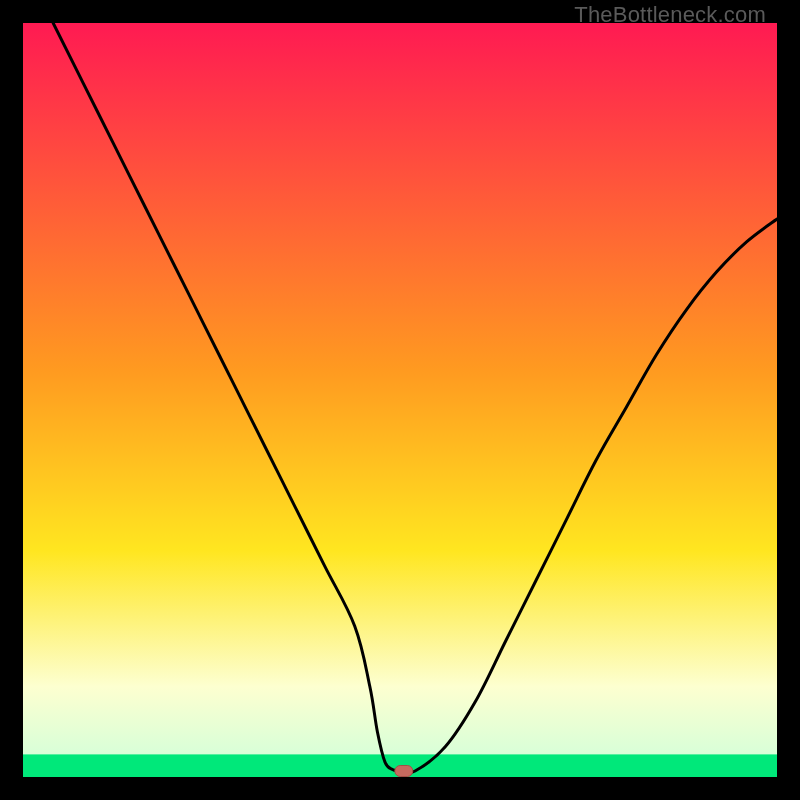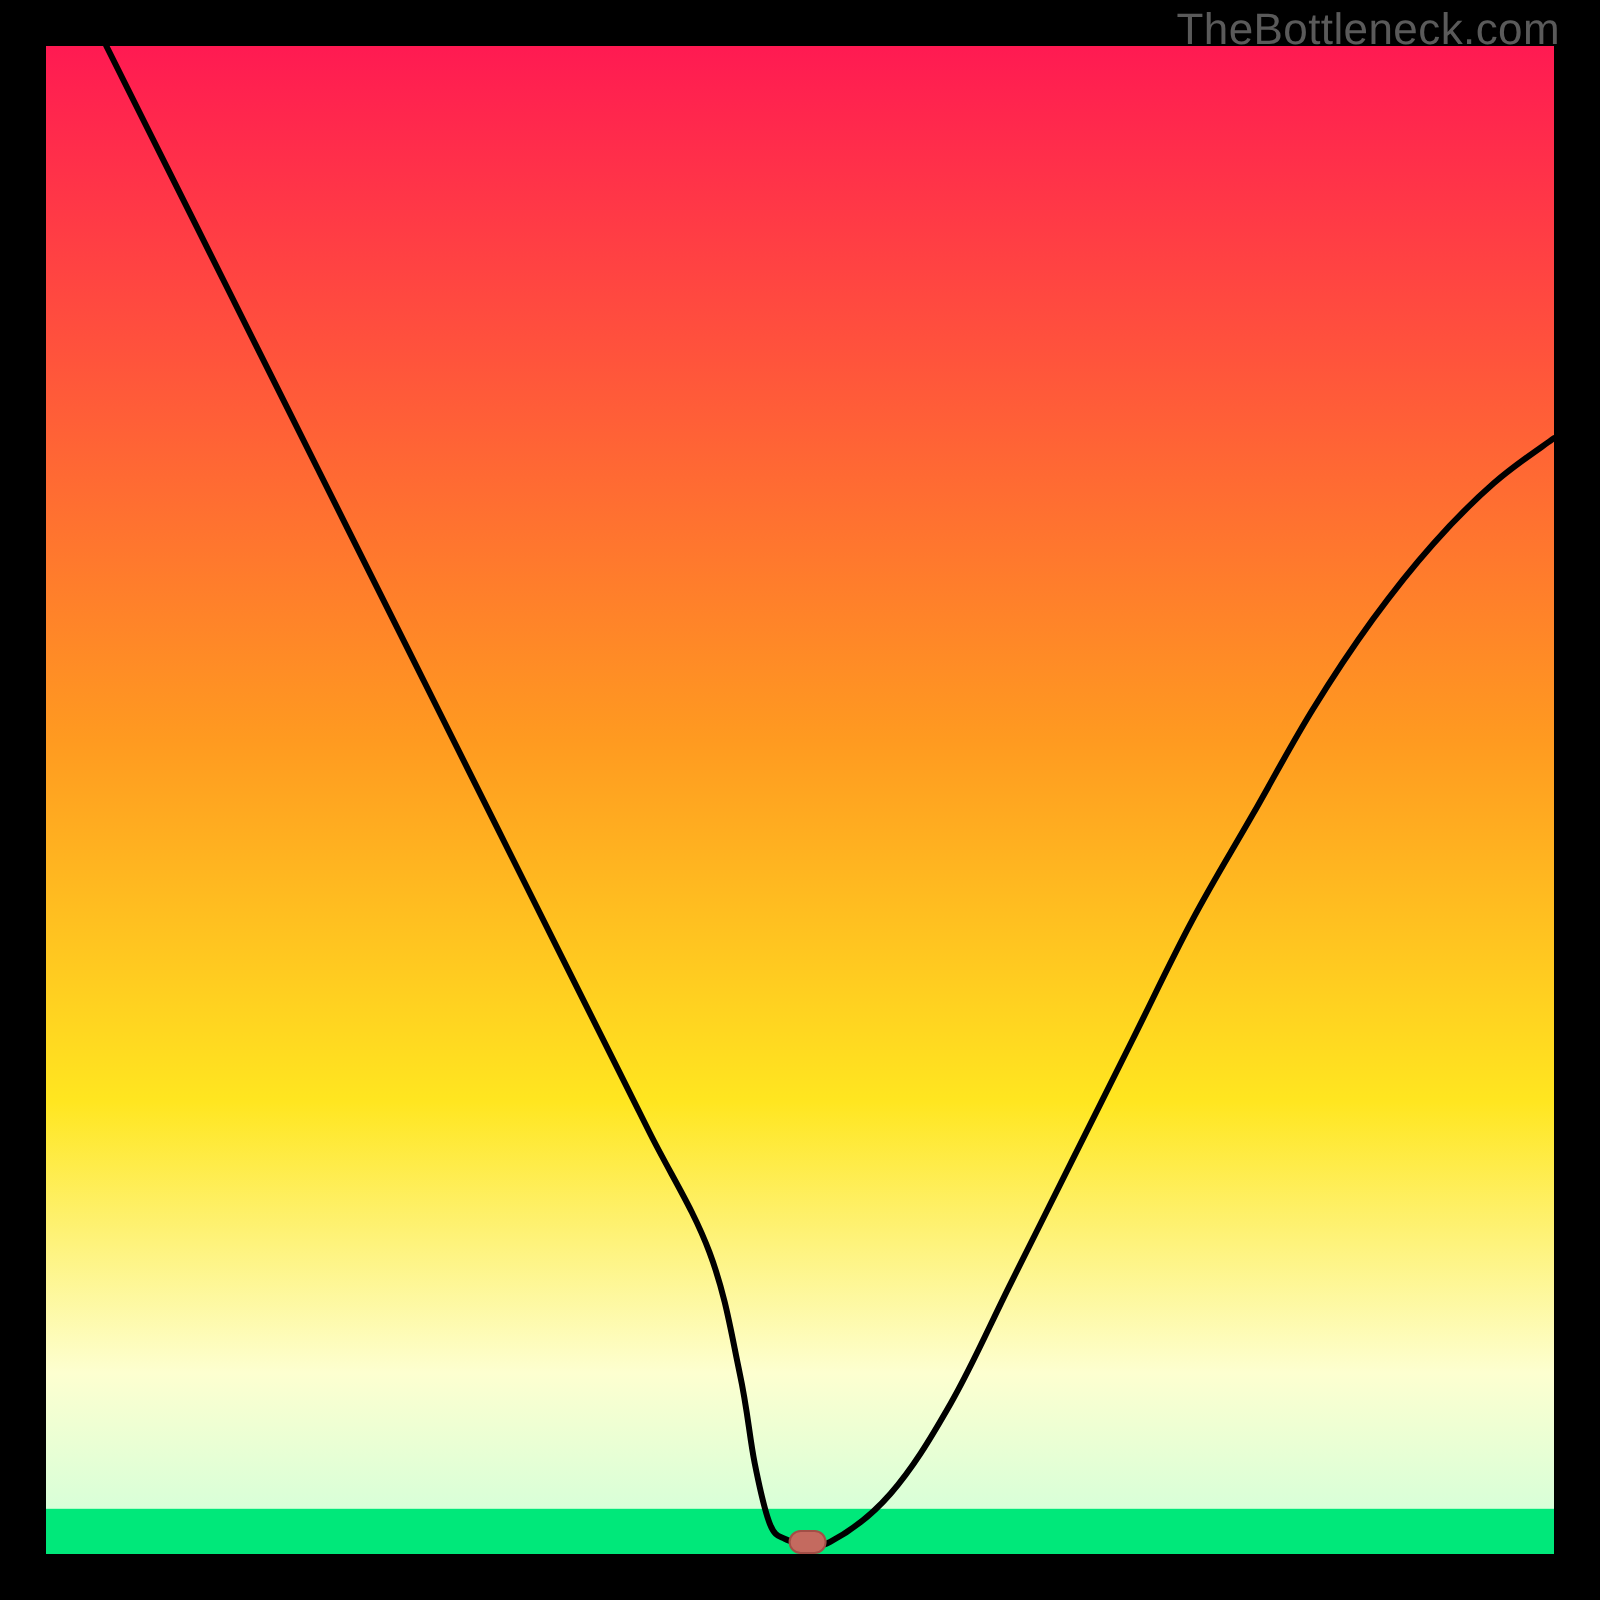--- a/index.html
+++ b/index.html
@@ -21,21 +21,21 @@
   .plot {
     position: absolute;
     left: 0;
     top: 0;
     width: 754px;
     height: 754px;
   }
   .watermark {
     position: absolute;
     top: 2px;
-    right: 20px;
+    right: 34px;
     font-family: Arial, Helvetica, sans-serif;
     font-size: 22px;
     font-weight: 500;
     color: #5a5a5a;
     letter-spacing: 0.2px;
   }
 </style>
 </head>
 <body>
 

